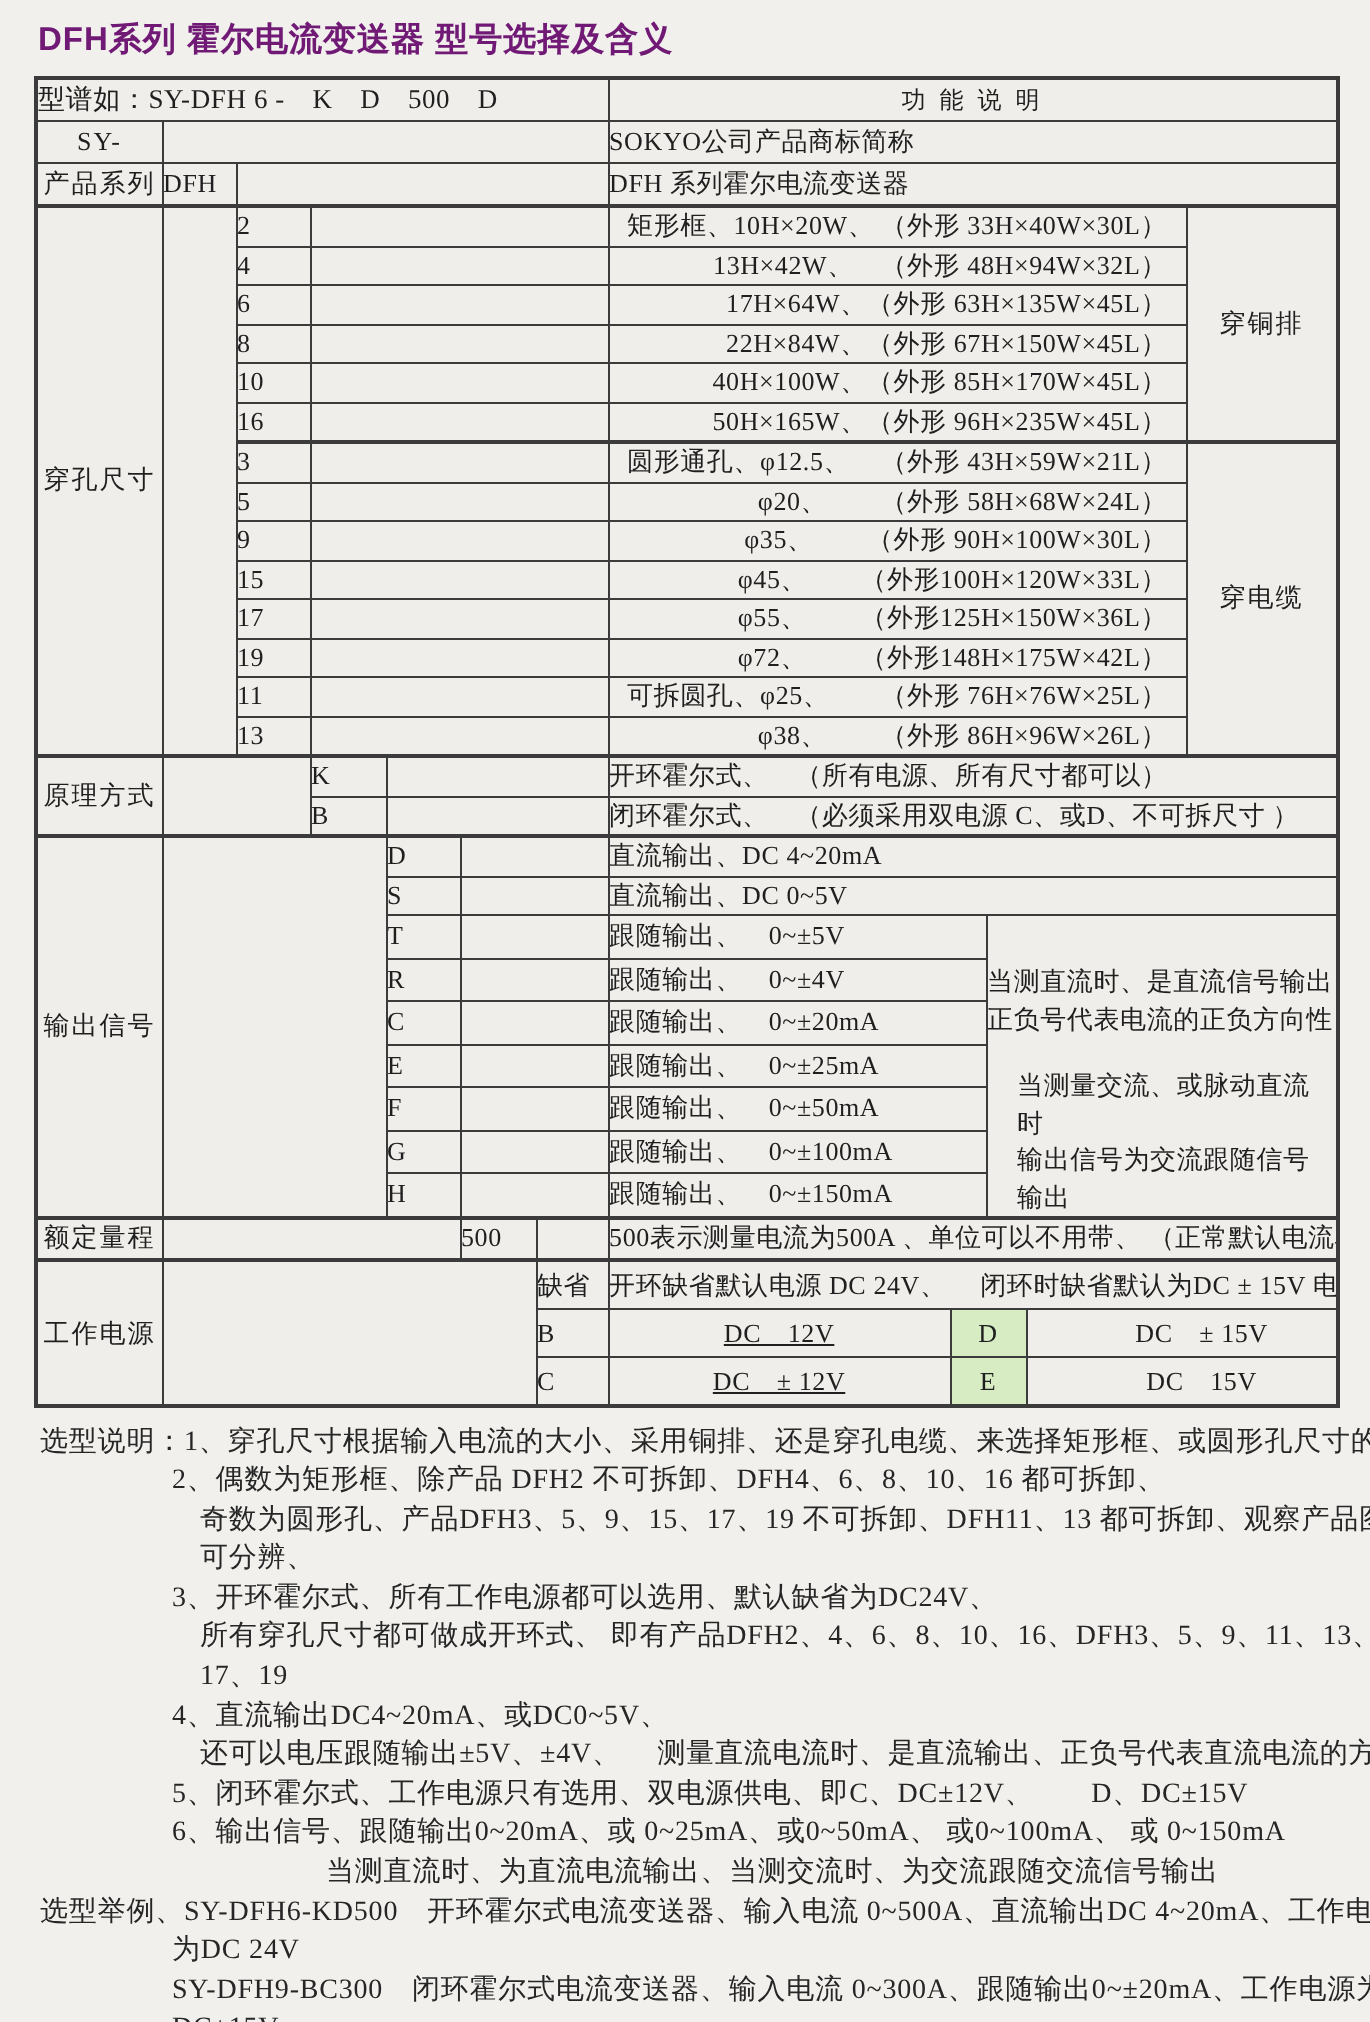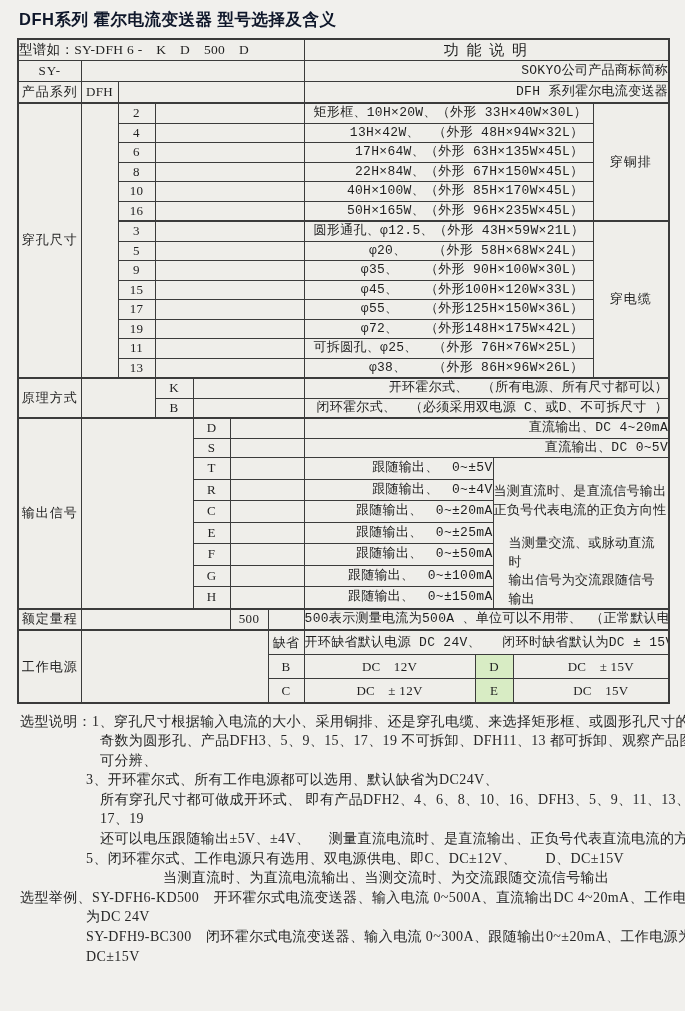--- a/index.html
+++ b/index.html
@@ -5,55 +5,55 @@
   html,body{margin:0;padding:0;}
   body{
     width:685px;height:1011px;background:#f1f0ed;
     font-family:"Liberation Serif","DejaVu Serif",serif;
     color:#1f1f1f;overflow:hidden;
   }
   .page-title{
     margin:9px 0 7px 19px;
     font-family:"Liberation Sans","DejaVu Sans",sans-serif;
     font-weight:bold;font-size:16.5px;letter-spacing:0.5px;
-    color:#0f172a;
+    color:#701a75;
   }
   table.model{
     border-collapse:collapse;table-layout:fixed;
     margin-left:17px;width:651px;
     border:2px solid #3b3b3b;
     font-size:13px;letter-spacing:0.3px;
   }
   table.model td{
     border:1px solid #3b3b3b;
     background:#efeeea;
     height:18.5px;line-height:18.5px;
     padding:0;overflow:hidden;white-space:nowrap;
     vertical-align:middle;
   }
   tr.thick td{border-top-width:2px;}
-  td.g{background:#d8ecc4;text-align:center;border-left-width:2px;border-right-width:2px;}
+  td.g{background:#d8ecc4;text-align:left;border-left-width:2px;border-right-width:2px;}
   td.lbl{background:#d8ecc4;text-align:center;letter-spacing:1px;}
   td.hdrL{background:#d8ecc4;text-align:left;padding-left:40px;font-size:13.5px;}
-  td.hdrR{background:#d8ecc4;text-align:center;letter-spacing:2px;font-size:15px;}
-  td.desc{text-align:right;padding:0 8px;font-family:Liberation Mono, monospace;}
+  td.hdrR{background:#d8ecc4;text-align:center;letter-spacing:2px;font-size:12px;}
+  td.desc{text-align:left;padding:0 8px;}
   td.notecol{text-align:center;letter-spacing:1px;margin-left:41px;}
   .flexd{display:flex;padding:0 9px;}
   .flexd .dr{margin-left:auto;}
   td.range{white-space:pre-line;line-height:22px;padding:3px 8px;height:46px;}
   td.sidecell{
     white-space:normal;vertical-align:middle;padding:0 0 0 12px;
     line-height:20.5px;
   }
   .sideblock{white-space:pre-line;margin-top:24px;}
   .sideblock + .sideblock{margin-top:15px;margin-left:15px;}
   td.splitcell{padding:0;}
   .split{display:flex;height:100%;align-items:stretch;}
   .split span{display:block;line-height:23px;text-align:center;}
-  .split .v1{width:170px;border-right:1px solid #3b3b3b;}
+  .split .v1{width:170px;border-right:1px solid #3b3b3b;text-decoration:underline;}
   .split .c2{width:37px;background:#d8ecc4;border-right:1px solid #3b3b3b;}
   .split .v2{flex:1;padding-left:20px;}
   tr.h21 td{height:20px;line-height:20px;}
   tr.h23 td{height:23px;line-height:23px;}
   .notes{
     margin:8px 0 0 20px;
     font-size:14px;line-height:19.6px;letter-spacing:0.4px;
     color:#262626;white-space:nowrap;
   }
   .nl{padding-left:0;}
@@ -334,25 +334,28 @@
           <span class="c2">E</span>
           <span class="v2">DC　15V</span>
         </div>
       </td>
     </tr>
   </tbody>
 </table>
 
 <div class="notes">
   <div class="nl">选型说明：1、穿孔尺寸根据输入电流的大小、采用铜排、还是穿孔电缆、来选择矩形框、或圆形孔尺寸的大小</div>
+  <div class="nl ind1">2、偶数为矩形框、除产品 DFH2 不可拆卸、DFH4、6、8、10、16 都可拆卸、</div>
   <div class="nl ind2">奇数为圆形孔、产品DFH3、5、9、15、17、19 不可拆卸、DFH11、13 都可拆卸、观察产品图片</div>
   <div class="nl ind2">可分辨、</div>
   <div class="nl ind1">3、开环霍尔式、所有工作电源都可以选用、默认缺省为DC24V、</div>
   <div class="nl ind2">所有穿孔尺寸都可做成开环式、 即有产品DFH2、4、6、8、10、16、DFH3、5、9、11、13、15、</div>
   <div class="nl ind2">17、19</div>
+  <div class="nl ind1">4、直流输出DC4~20mA、或DC0~5V、</div>
   <div class="nl ind2">还可以电压跟随输出±5V、±4V、　 测量直流电流时、是直流输出、正负号代表直流电流的方向</div>
   <div class="nl ind1">5、闭环霍尔式、工作电源只有选用、双电源供电、即C、DC±12V、　　D、DC±15V</div>
+  <div class="nl ind1">6、输出信号、跟随输出0~20mA、或 0~25mA、或0~50mA、 或0~100mA、 或 0~150mA</div>
   <div class="nl ind3">当测直流时、为直流电流输出、当测交流时、为交流跟随交流信号输出</div>
   <div class="nl">选型举例、SY-DFH6-KD500　开环霍尔式电流变送器、输入电流 0~500A、直流输出DC 4~20mA、工作电源</div>
   <div class="nl ind1">为DC 24V</div>
   <div class="nl ind1">SY-DFH9-BC300　闭环霍尔式电流变送器、输入电流 0~300A、跟随输出0~±20mA、工作电源为</div>
   <div class="nl ind1">DC±15V</div>
 </div>
 
 </body></html>

